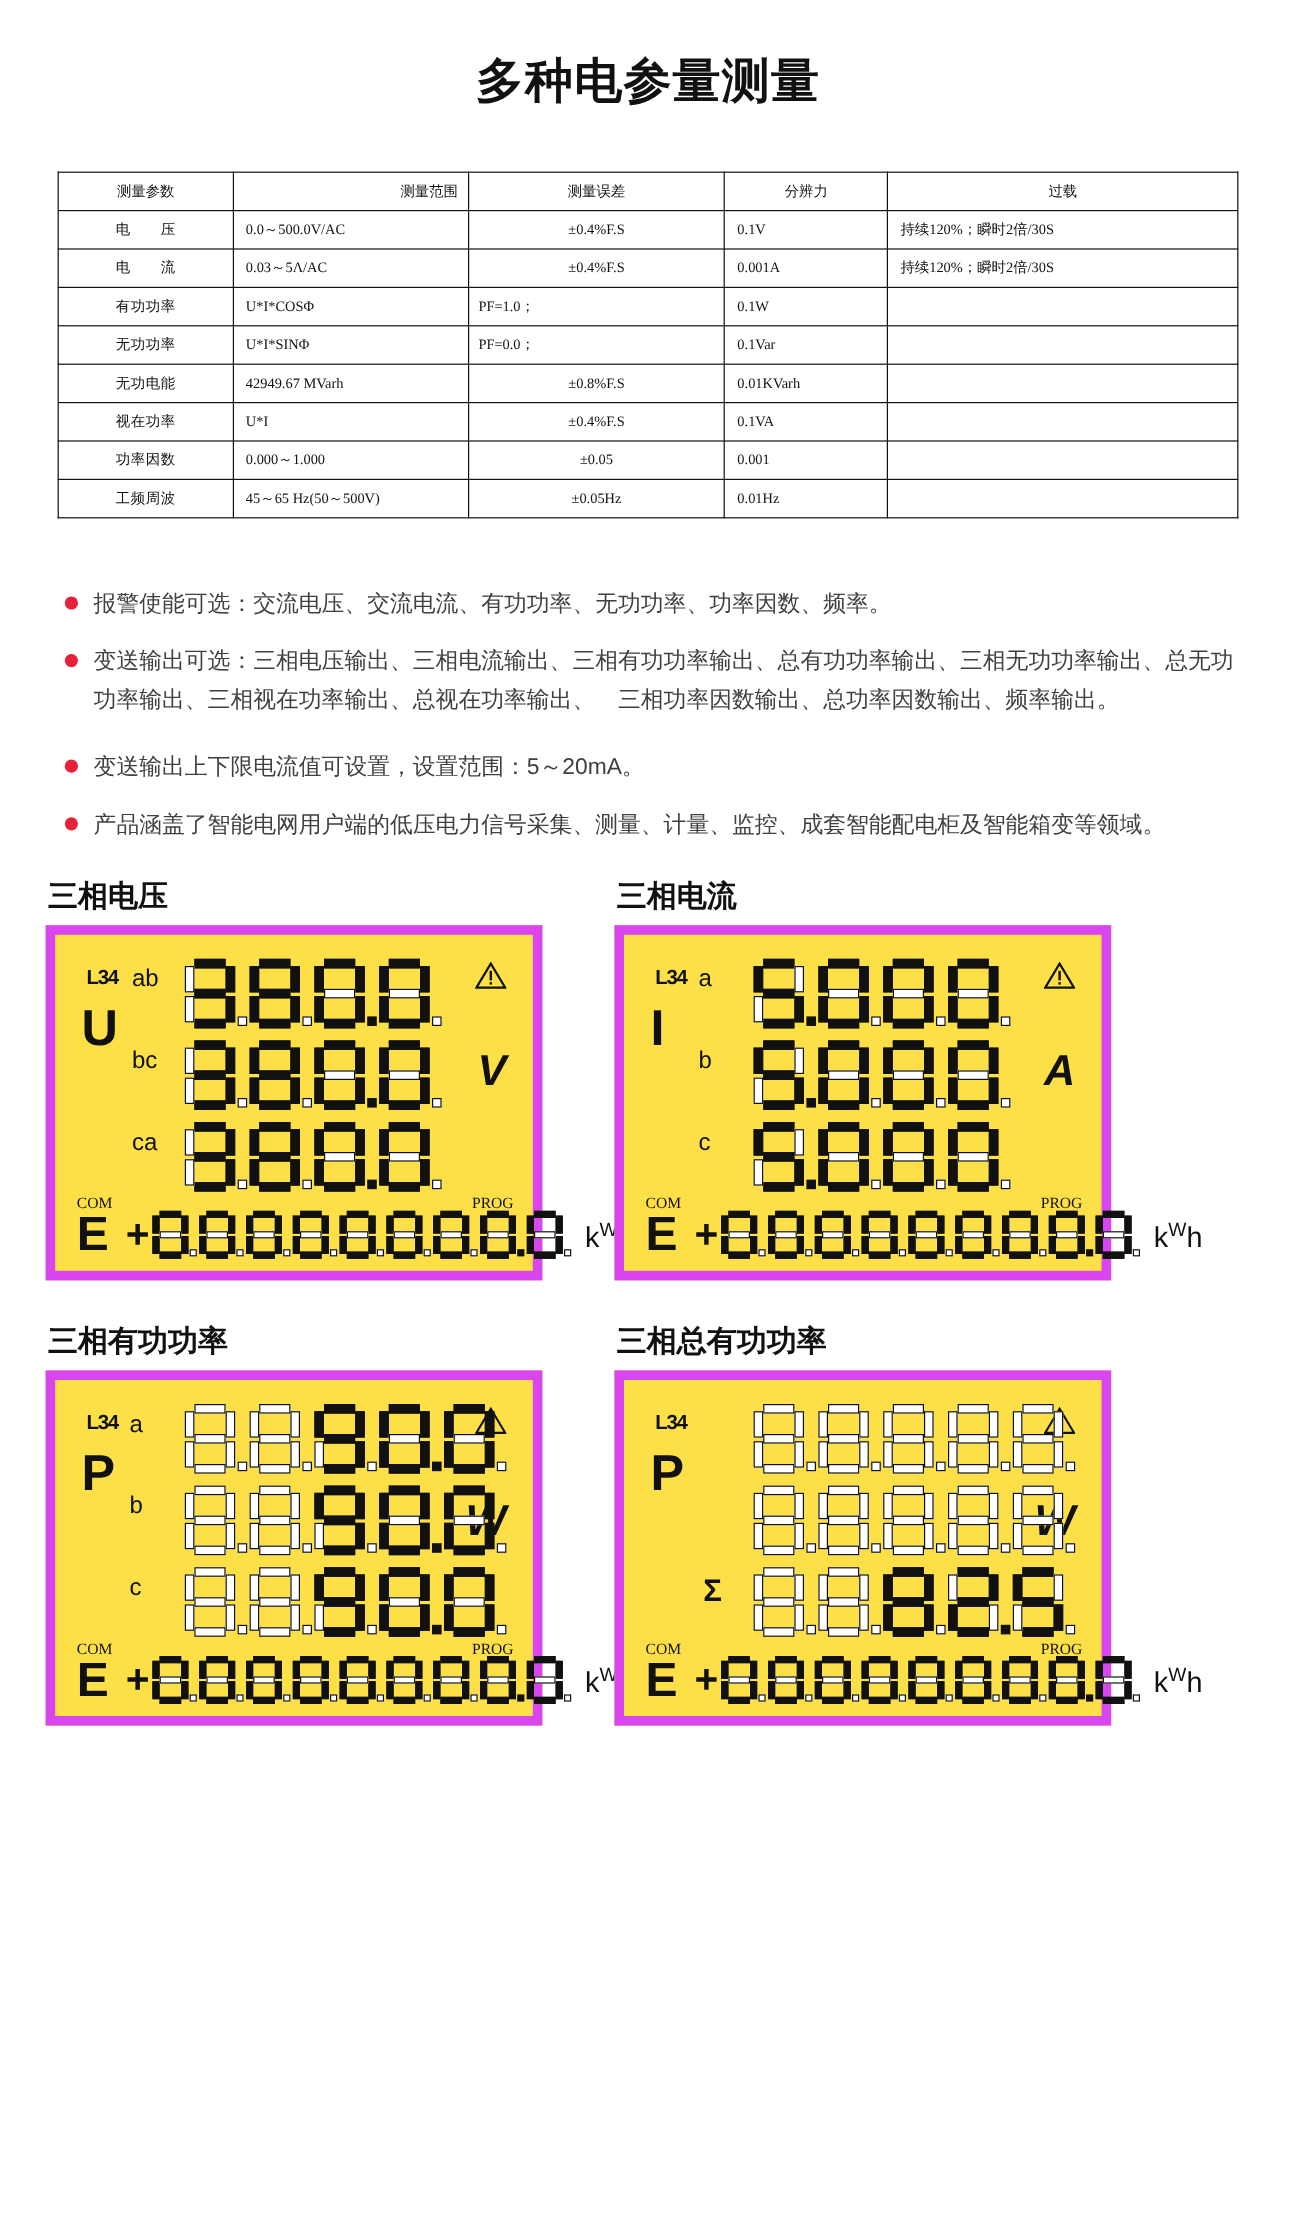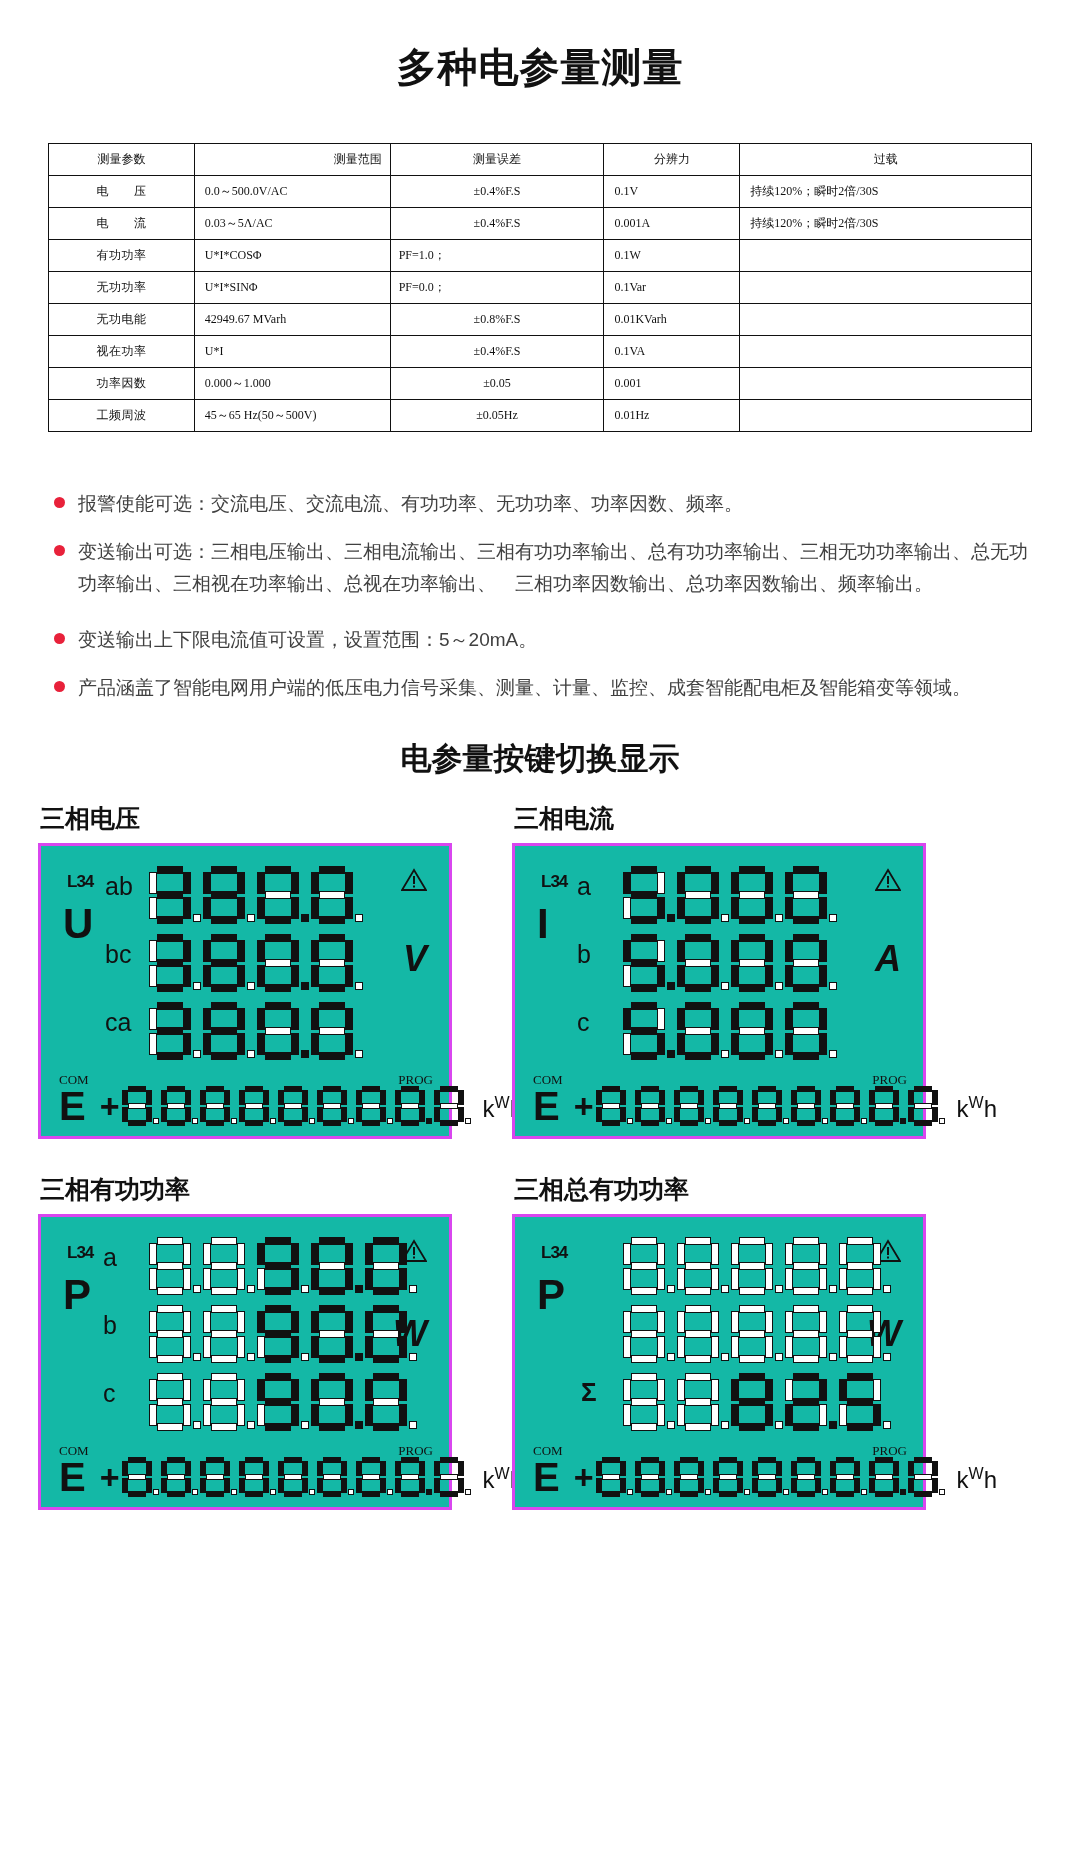--- a/index.html
+++ b/index.html
@@ -99,37 +99,37 @@
   .lcd-caption {
     font-size: 25px;
     font-weight: bold;
     margin: 10px 0 8px 2px;
     color: #111;
   }
   .lcd {
     position: relative;
     width: 414px;
     height: 296px;
-    border: 3px solid #d946ef;
-    background: #14b8a6;
+    border: 8px solid #d946ef;
+    background: #fde047;
   }
   .lcd-inner { position: relative; width: 100%; height: 100%; }
 
   
   .lbl { position: absolute; font-family: "Liberation Sans", sans-serif; color: #111; }
   .lbl-l34 { left: 26px; top: 26px; font-size: 17px; font-weight: bold; letter-spacing: -1px; }
   .lbl-com { left: 18px; bottom: 48px; font-size: 13px; font-family: "Liberation Serif", serif; }
   .lbl-prog { right: 16px; bottom: 48px; font-size: 13px; font-family: "Liberation Serif", serif; }
   .lbl-bigsym {
     position: absolute; left: 22px; font-size: 42px; font-weight: bold; color: #111;
   }
   .lbl-unit {
     position: absolute; right: 22px; font-size: 36px; font-style: italic; font-weight: bold; color: #111;
   }
-  .lbl-phase { position: absolute; font-size: 25px; color: #111; }
+  .lbl-phase { position: absolute; font-size: 20px; color: #111; }
   .lbl-sigma { position: absolute; font-size: 26px; font-weight: bold; color:#111; }
 
   .warn-tri { position: absolute; right: 22px; top: 22px; width: 26px; height: 24px; }
 
   
   .seg-row { position: absolute; display: flex; align-items: center; }
   .digit {
     position: relative;
     width: 42px; height: 58px;
     margin-right: 3px;
@@ -270,21 +270,20 @@
     <div class="bullet" style="margin-top:24px;">
       <span class="dot"></span>
       <p>变送输出上下限电流值可设置，设置范围：5～20mA。</p>
     </div>
     <div class="bullet">
       <span class="dot"></span>
       <p>产品涵盖了智能电网用户端的低压电力信号采集、测量、计量、监控、成套智能配电柜及智能箱变等领域。</p>
     </div>
   </div>
 
-  <h2 class="section-title">电参量按键切换显示</h2>
 
   <div class="lcd-grid">
 
     <div class="lcd-block">
       <div class="lcd-caption">三相电压</div>
       <div class="lcd">
         <div class="lcd-inner">
           <div class="lbl lbl-l34">L34</div>
           <div class="lbl-bigsym" style="top:54px;">U</div>
           <div class="lbl-phase" style="left:64px;top:26px;">ab</div>

